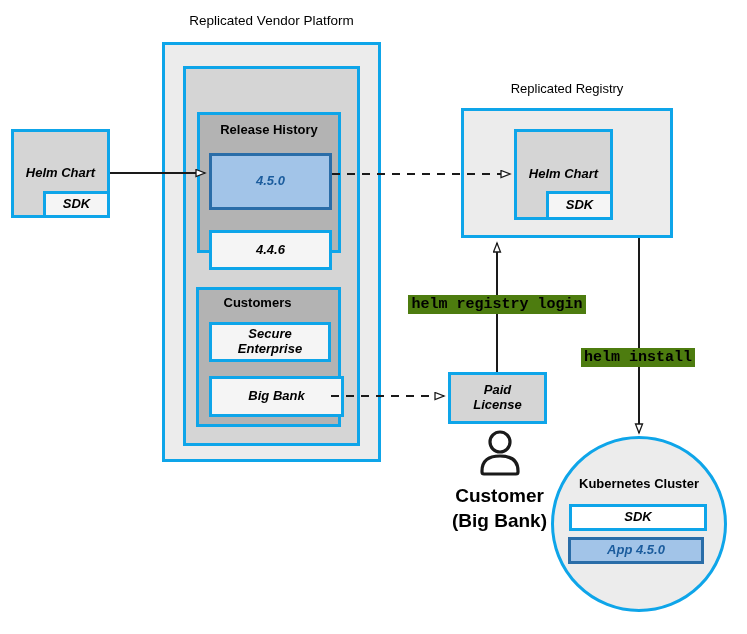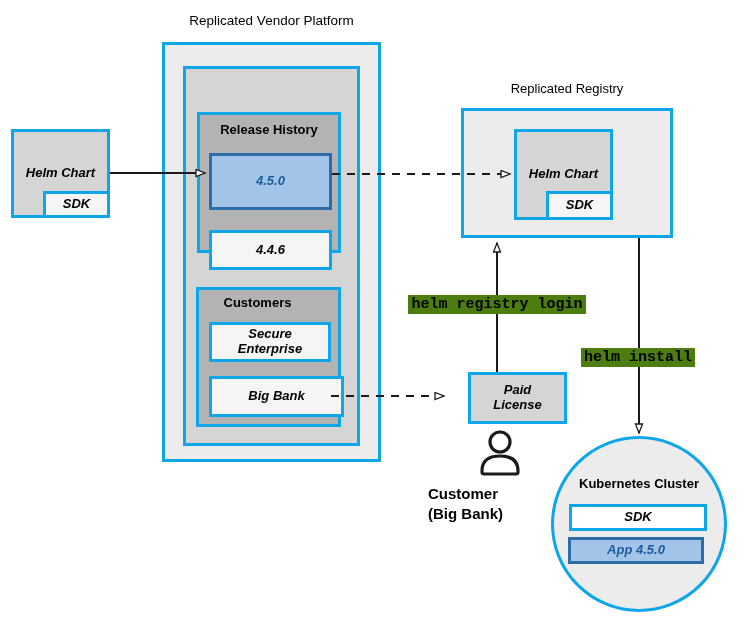--- a/index.html
+++ b/index.html
@@ -16,21 +16,21 @@
   .hl { background:#a2c4e8; border-color:#2a6da8; color:#1b5c9d; }
   .lbl { font-weight:bold; font-size:13px; line-height:1.15; text-align:center; }
   .ctr { display:flex; align-items:center; justify-content:center; flex-direction:column; }
   .toplabel { position:absolute; text-align:center; font-weight:bold; font-size:13px; }
   .free-title { position:absolute; text-align:center; font-weight:normal; font-size:13.5px; }
   .cmd {
     position:absolute; text-align:center; font-family:"Liberation Mono", monospace;
     font-weight:bold; font-size:15px; z-index:6;
   }
   .cmd span { background:#4d7c0f; padding:1px 3px; }
-  .caption { position:absolute; text-align:left; font-weight:bold; font-size:15px; line-height:1.3; }
+  .caption { position:absolute; text-align:center; font-weight:bold; font-size:19px; line-height:1.3; }
   .line { display:block; }
   #wires { position:absolute; left:0; top:0; width:747px; height:634px; z-index:5; pointer-events:none; }
   .circle { border-radius:50%; }
 </style>
 </head>
 <body>
 
 <div id="canvas">
 
   <div class="free-title" style="left:162px; top:13px; width:219px;">Replicated Vendor Platform</div>
@@ -68,21 +68,21 @@
 
   <div class="free-title" style="left:461px; top:81px; width:212px; font-size:13px;">Replicated Registry</div>
   <div class="box fill-light" style="left:461px; top:108px; width:212px; height:130px;"></div>
   <div class="box fill-mid ctr lbl" style="left:514px; top:129px; width:99px; height:91px;">
     <span>Helm Chart</span>
   </div>
   <div class="box fill-item ctr lbl" style="left:546px; top:191px; width:67px; height:29px;">
     <span>SDK</span>
   </div>
 
-  <div class="box fill-mid ctr lbl" style="left:468px; top:372px; width:99px; height:52px;">
+  <div class="box fill-mid ctr lbl" style="left:448px; top:372px; width:99px; height:52px;">
     <span class="line">Paid</span>
     <span class="line">License</span>
   </div>
 
   <div class="caption" style="left:428px; top:484px; width:143px;">
     <span class="line">Customer</span>
     <span class="line">(Big Bank)</span>
   </div>
 
   <div class="box fill-light circle" style="left:551px; top:436px; width:176px; height:176px;"></div>

